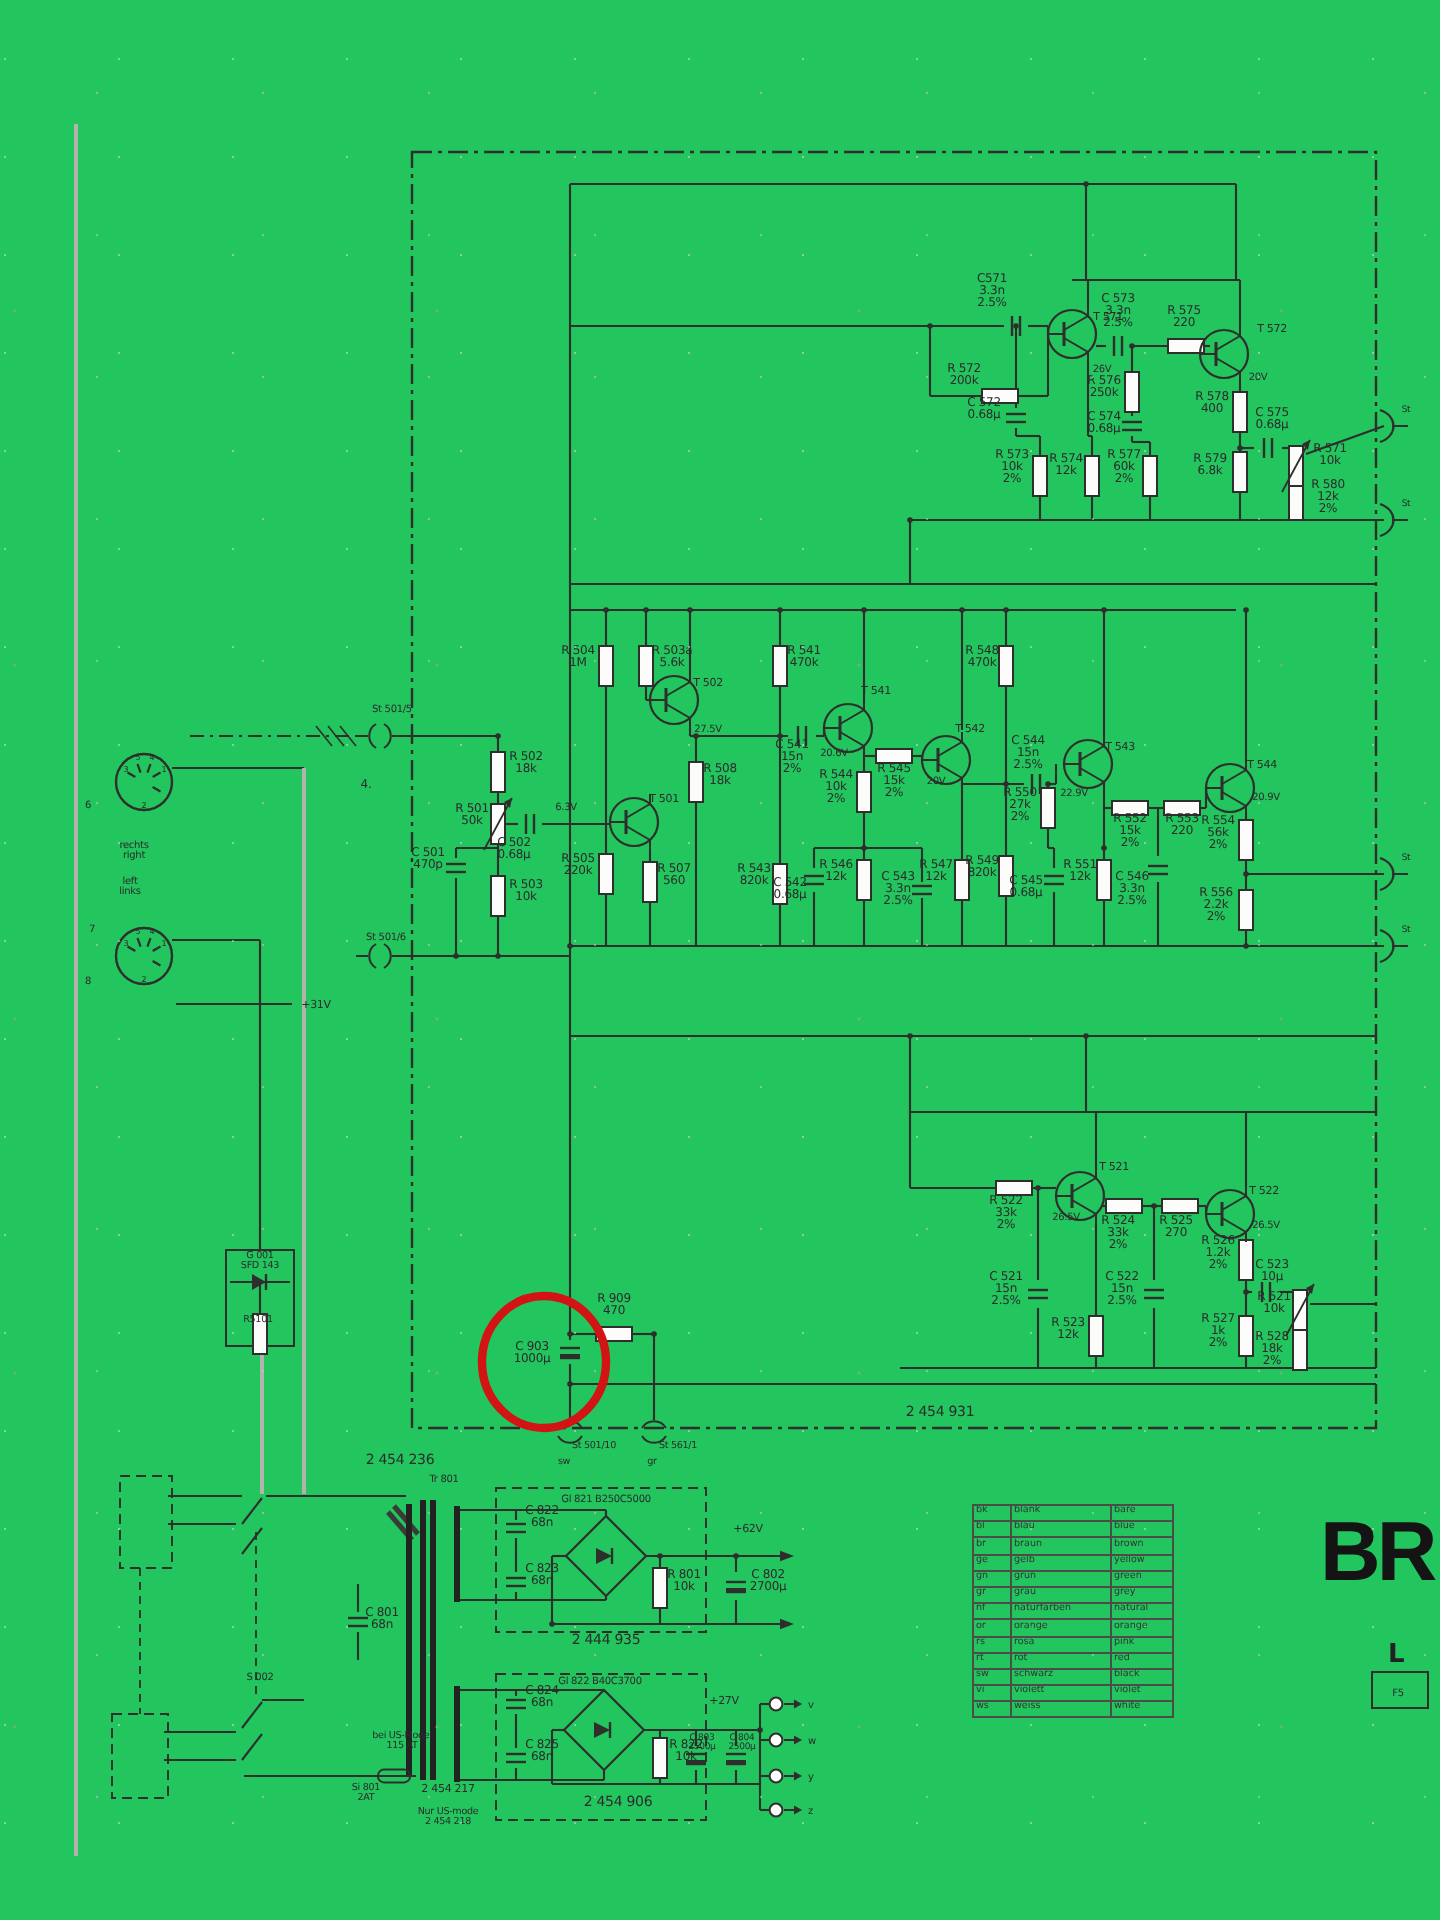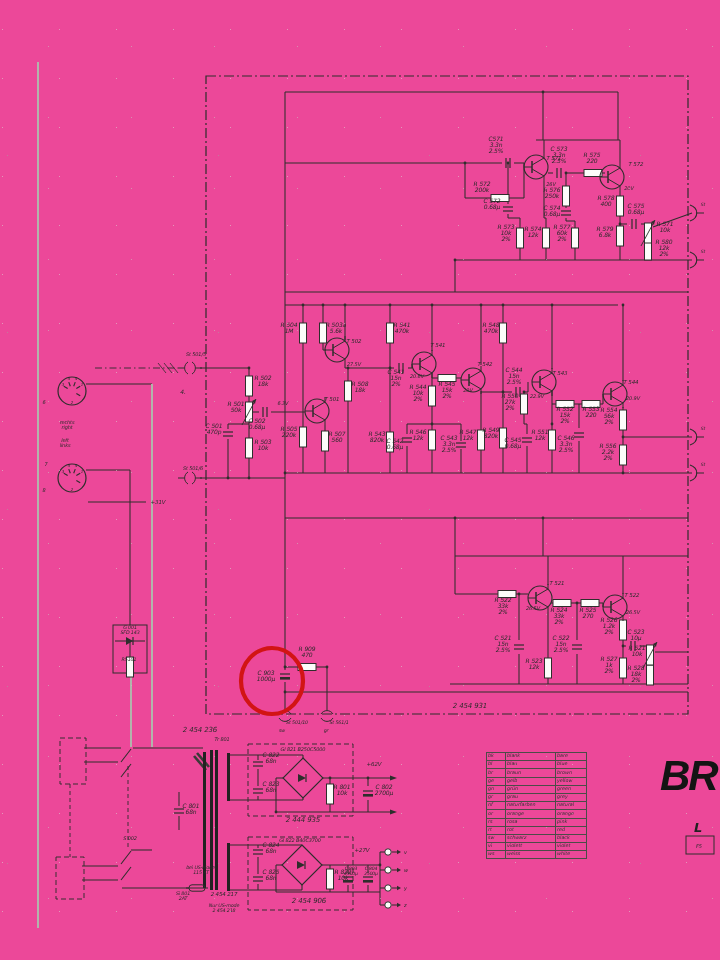--- a/index.html
+++ b/index.html
@@ -1,17 +1,17 @@
 <!DOCTYPE html>
 <html><head>
 <meta charset="utf-8">
 <style>
   html,body{margin:0;padding:0;background:#fff;}
-  .page{position:relative;width:720px;height:960px;background:#ec4899;overflow:hidden;
-        font-family:"DejaVu Sans",sans-serif;font-style:italic;}
+  .page{position:relative;width:720px;height:960px;background:#22c55e;overflow:hidden;
+        font-family:"DejaVu Sans",sans-serif;}
   .page::before{content:'';position:absolute;inset:0;pointer-events:none;opacity:.55;
         background-image:radial-gradient(circle,#c9c9c2 .6px,transparent .8px),
                          radial-gradient(circle,#dcdcd6 .5px,transparent .7px),
                          radial-gradient(circle,#a4a49e .7px,transparent .9px);
         background-size:83px 71px,57px 49px,211px 177px;
         background-position:7px 11px,31px 5px,113px 67px;}
   svg text{font-family:"DejaVu Sans",sans-serif;fill:#2b2b2b;letter-spacing:-.15px;}
   .brand-big{position:absolute;left:660px;top:752px;font-size:42px;font-weight:800;
         color:#141414;letter-spacing:-2px;font-family:"Liberation Sans",sans-serif;}
   .brand-sub{position:absolute;left:694px;top:820px;font-size:13px;font-weight:bold;color:#222;}

